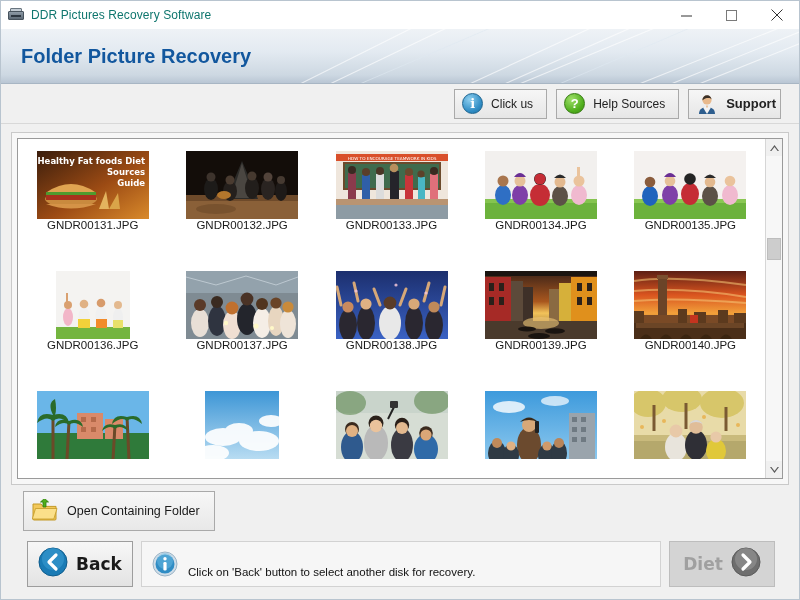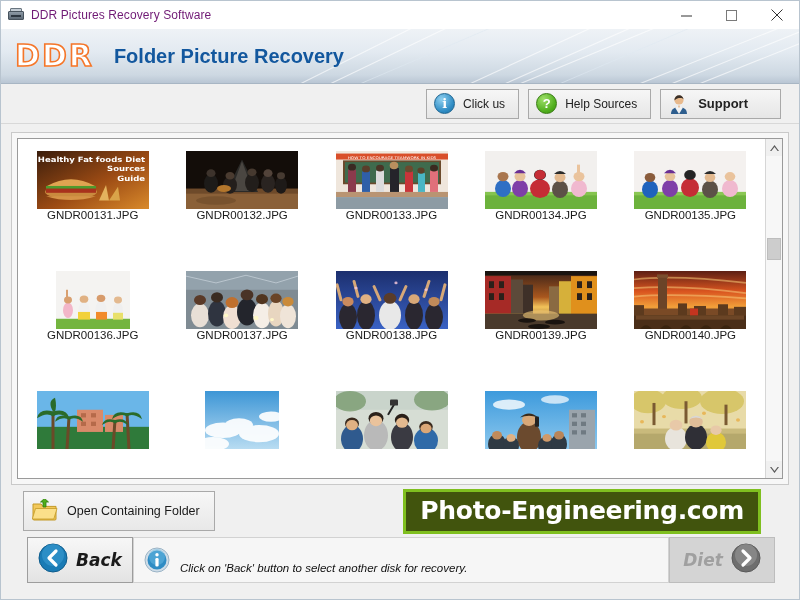--- a/index.html
+++ b/index.html
@@ -35,21 +35,21 @@
   }
   .tb-ico-top {
     position: absolute; left: 2px; top: 1px; width: 12px; height: 4px;
     background: #c3ccd4; border: 1px solid #69757f; border-radius: 1px 1px 0 0;
   }
   .tb-ico-slot {
     position: absolute; left: 3px; top: 8px; width: 10px; height: 2px;
     background: #2c3640;
   }
   .titlebar-text {
-    font-size: 12px; color: #701a75; letter-spacing: 0.1px;
+    font-size: 12px; color: #0f766e; letter-spacing: 0.1px;
     white-space: nowrap;
   }
   .win-controls {
     position: absolute; right: 0; top: 0; height: 28px;
     display: flex; align-items: stretch;
   }
   .win-btn {
     width: 45px; display: flex; align-items: center; justify-content: center;
     background: transparent; border: none; cursor: default;
   }
@@ -91,21 +91,21 @@
     border-bottom: 1px solid #d8d8d8;
   }
   .tbtn {
     height: 30px; display: flex; align-items: center; gap: 8px;
     padding: 0 13px 0 7px;
     background: linear-gradient(180deg,#f6f6f6,#e6e6e6);
     border: 1px solid #a9a9a9;
     font-size: 12px; color: #222; cursor: default;
     white-space: nowrap;
   }
-  .tbtn.support { font-weight: bold; font-size: 13px; padding-right: 32px; }
+  .tbtn.support { font-weight: bold; font-size: 13px; padding-right: 4px; }
 
   .ico-circle {
     width: 21px; height: 21px; border-radius: 50%;
     display: flex; align-items: center; justify-content: center;
     color: #fff; font-weight: bold; font-size: 13px; flex: none;
     font-family: "DejaVu Serif", serif;
   }
   .ico-info { background: radial-gradient(circle at 35% 28%, #8fd0f0, #2f8cc4 65%, #1e6fa0);
               border: 1px solid #1c6490; }
   .ico-help { background: radial-gradient(circle at 35% 28%, #9fe06a, #4fae1c 65%, #3d8c13);
@@ -136,21 +136,21 @@
   }
   .row {
     display: flex; align-items: flex-start;
     height: 120px;
   }
   .cell {
     flex: 1; display: flex; flex-direction: column; align-items: center;
     min-width: 0;
   }
   .thumb {
-    width: 112px; height: 58px;
+    width: 112px; height: 68px;
     background: #ddd; overflow: hidden; position: relative;
     display: block;
   }
   .thumb.portraitish { width: 74px; }
   .thumb svg { display: block; width: 100%; height: 100%; }
   .fname {
     font-size: 11.5px; color: #1a1a1a;
     white-space: nowrap; font-family: Liberation Sans, sans-serif;
   }
 
@@ -190,23 +190,22 @@
     padding: 4px 14px 6px 14px;
     color: #ffffff; font-size: 25px; font-weight: bold;
     font-family: "DejaVu Sans", sans-serif;
     letter-spacing: -0.3px; white-space: nowrap;
     margin-right: 16px;
   }
 
   
   .footer {
     height: 62px; min-height: 62px;
-    display: flex; gap: 0;
+    display: flex; align-items: center; gap: 8px;
     padding: 0 14px 8px 16px;
-    font-style: italic;
   }
   .nav-btn {
     width: 106px; height: 46px;
     display: flex; align-items: center; justify-content: center; gap: 8px;
     background: linear-gradient(180deg,#f7f7f7,#e3e3e3);
     border: 1px solid #9d9d9d;
     cursor: default;
   }
   .nav-btn .lbl { font-size: 17px; font-weight: bold; color: #1a1a1a;
                   font-family: "DejaVu Sans", sans-serif; }
@@ -265,21 +264,20 @@
         <path d="M520,55 L665,-5"></path>
         <path d="M640,55 L790,-5"></path>
           <path d="M672,55 L820,-5"></path>
         <path d="M700,55 L850,-5"></path>
       </g>
       <g stroke="#dfe8f1" stroke-width="0.9" opacity="0.8" fill="none">
         <path d="M360,55 L500,-5"></path>
           <path d="M560,55 L700,-5"></path>
       </g>
     </svg>
-    <div class="logo">DDR</div>
     <div class="header-title">Folder Picture Recovery</div>
   </div>
 
   <div class="toolbar">
     <div class="tbtn">
       <span class="ico-circle ico-info">i</span>
       <span>Click us</span>
     </div>
     <div class="tbtn">
       <span class="ico-circle ico-help">?</span>
@@ -809,21 +807,20 @@
       <div class="folder-btn">
         <span>
           <svg width="26" height="22" viewBox="0 0 26 22">
             <path d="M1 5 h8 l2 2.4 h13 v12.6 a1 1 0 0 1 -1 1 h-21 a1 1 0 0 1 -1 -1 z" fill="#f2c85a" stroke="#c49a26" stroke-width="1"></path>
             <path d="M3.5 9.5 h21.5 l-3.2 10.5 h-21.5 z" fill="#fbe08a" stroke="#c49a26" stroke-width="0.8"></path>
             <path d="M11 8 L11 3 L8.5 3 L12.5 -0.6 L16.5 3 L14 3 L14 8 Z" fill="#4fae1c" stroke="#2e7c0c" stroke-width="0.8"></path>
           </svg>
         </span>
         <span>Open Containing Folder</span>
       </div>
-      <div class="watermark">Photo-Engineering.com</div>
     </div>
 
     <div class="footer">
       <div class="nav-btn">
         <span>
           <svg width="30" height="30" viewBox="0 0 30 30">
             <circle cx="15" cy="15" r="14" fill="#1a7bb5" stroke="#0e5c8c" stroke-width="1"></circle>
             <circle cx="15" cy="12" r="11" fill="#3d9fd4" opacity=".55"></circle>
             <path d="M18 8 L11 15 L18 22" fill="none" stroke="#fff" stroke-width="3.2" stroke-linecap="round" stroke-linejoin="round"></path>
           </svg>

